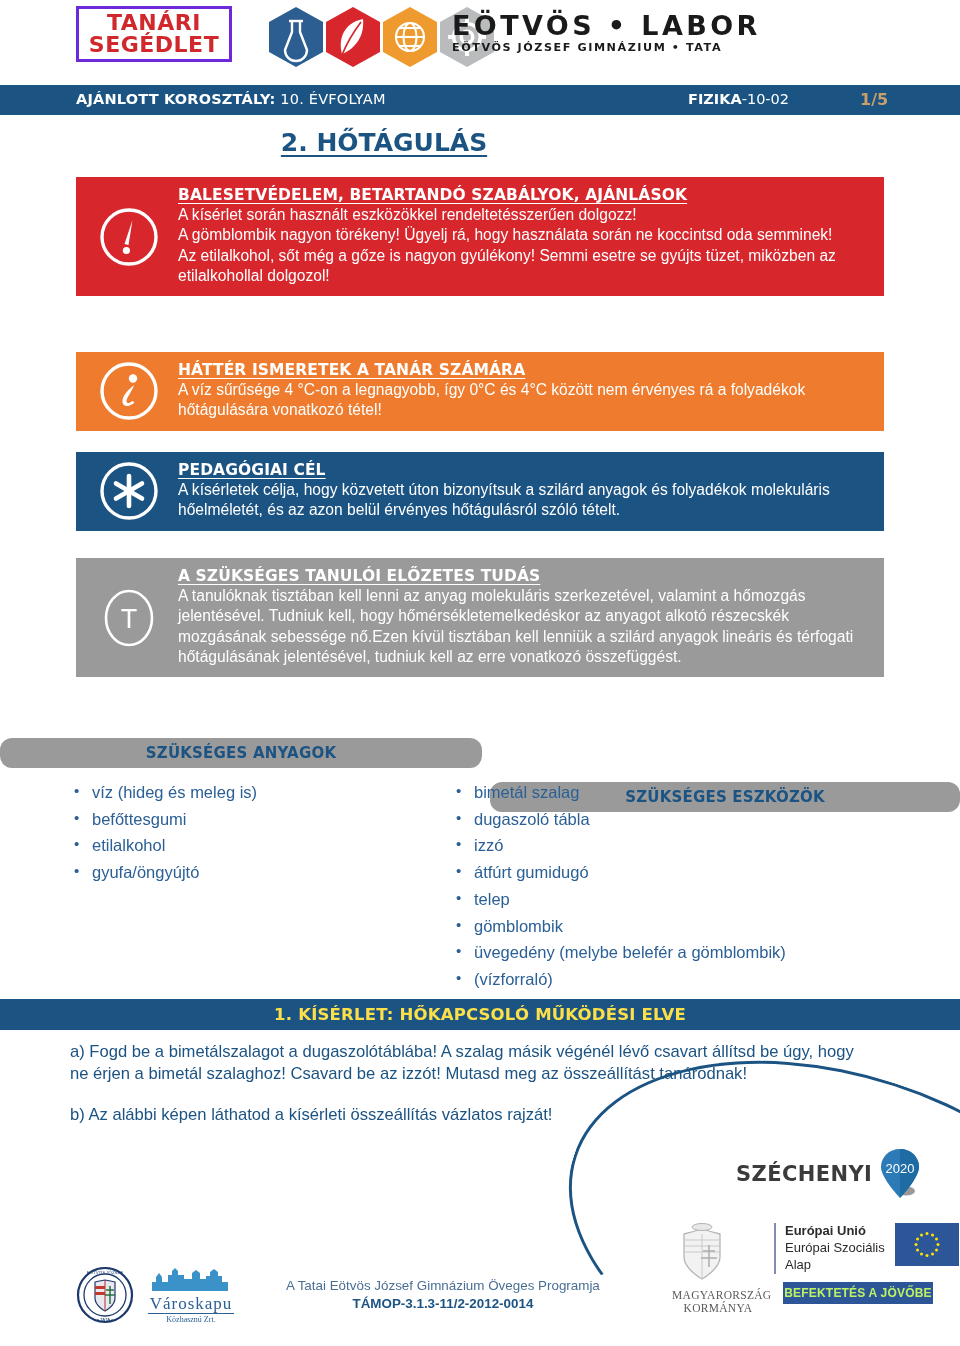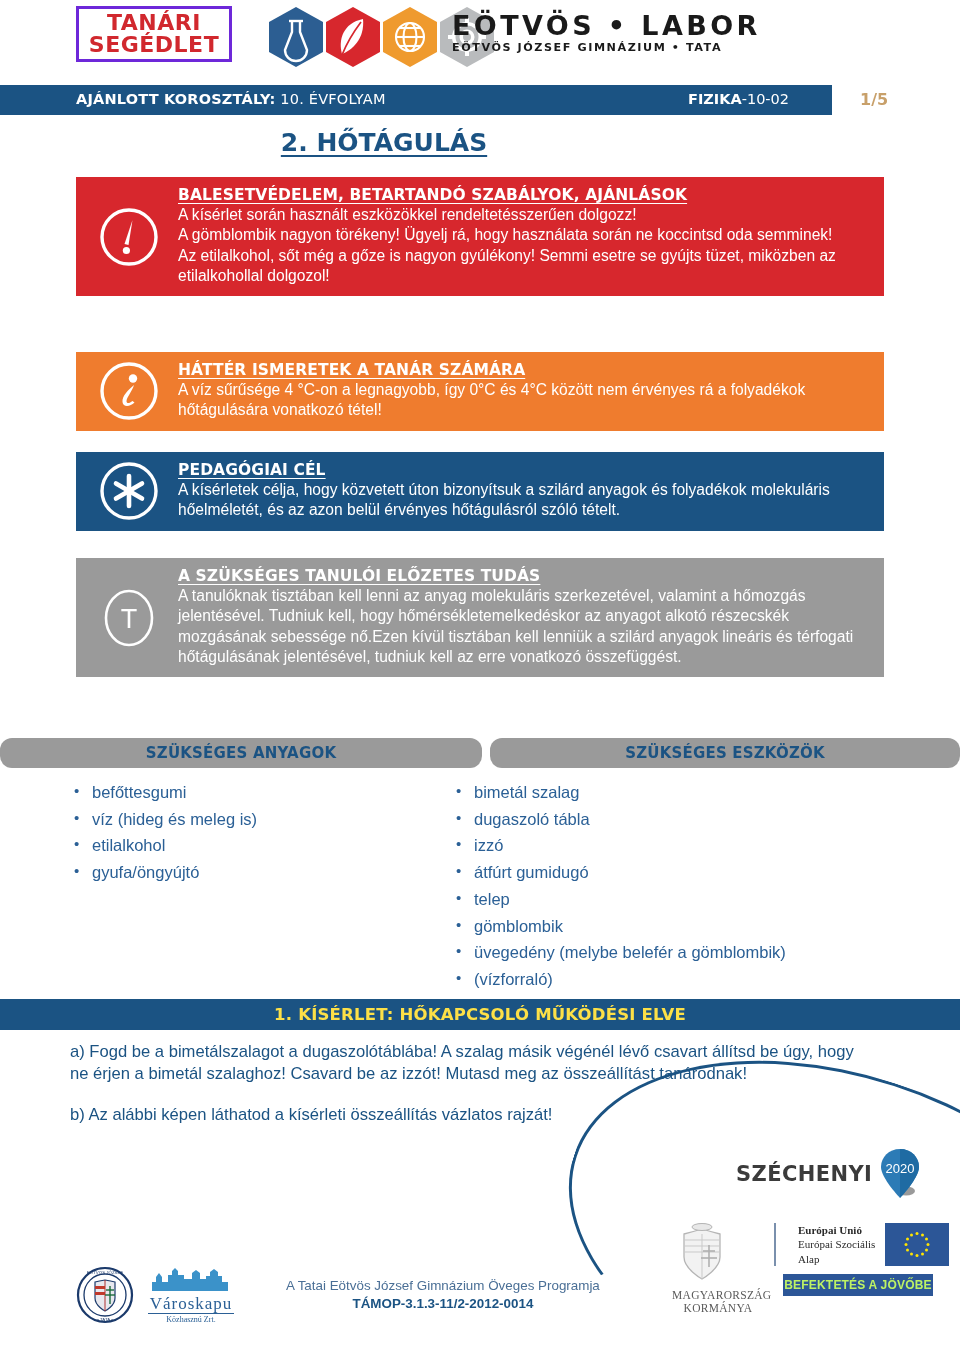--- a/index.html
+++ b/index.html
@@ -72,21 +72,21 @@
     font-size: 11.2px;
     letter-spacing: 1.55px;
     color: #1a1a1a;
     margin-top: 1px;
   }
 
   
   .bluebar {
     position: absolute;
     left: 0; top: 85px;
-    width: 832px; height: 30px;
+    width: 960px; height: 30px;
     background: #1b5383;
     color: #ffffff;
   }
   .bluebar .left {
     position: absolute;
     left: 76px; top: 6px;
     font-size: 14.5px;
     font-weight: bold;
     font-family: "DejaVu Sans", sans-serif;
     letter-spacing: 0.2px;
@@ -170,21 +170,21 @@
     font-family: "DejaVu Sans", sans-serif;
     font-weight: bold;
     font-size: 15px;
     display: flex;
     align-items: center;
     justify-content: center;
     letter-spacing: 0.2px;
     border-radius: 12px;
   }
   .matbar-l { left: 0;   width: 482px; }
-  .matbar-r { left: 490px; width: 470px; }
+  .matbar-r { left: 490px; width: 470px; margin-top: 44px; }
 
   .matlist {
     position: absolute;
     top: 779px;
     font-family: "Liberation Sans", sans-serif;
     font-size: 16.5px;
     color: #2b6096;
     line-height: 1.62;
   }
   .matlist-l { left: 70px; width: 400px; }
@@ -276,23 +276,23 @@
     width: 92px;
   }
   .eublock { }
   .eurow {
     display: flex;
     align-items: flex-start;
     gap: 10px;
   }
   .eutext {
     border-left: 2px solid #7a90ad;
-    padding-left: 22px;
-    font-family: Liberation Serif, serif;
-    font-size: 11px;
+    padding-left: 9px;
+    font-family: Liberation Sans, sans-serif;
+    font-size: 13px;
     line-height: 1.30;
     color: #2b2b2b;
   }
   .eutext .t1 { font-weight: bold; }
   .euflag {
     width: 64px; height: 43px;
     background: #2c5697;
     position: relative;
   }
   .befekt {
@@ -485,22 +485,22 @@
   <div class="body">
     <p>A tanulóknak tisztában kell lenni az anyag molekuláris szerkezetével, valamint a hőmozgás jelentésével. Tudniuk kell, hogy hőmérsékletemelkedéskor az anyagot alkotó részecskék mozgásának sebessége nő.Ezen kívül tisztában kell lenniük a szilárd anyagok lineáris és térfogati hőtágulásának jelentésével, tudniuk kell az erre vonatkozó összefüggést.</p>
   </div>
 </div>
 
 <div class="matbar matbar-l">SZÜKSÉGES ANYAGOK</div>
 <div class="matbar matbar-r">SZÜKSÉGES ESZKÖZÖK</div>
 
 <div class="matlist matlist-l">
   <ul>
+    <li>víz (hideg és meleg is)</li>
     <li>befőttesgumi</li>
-    <li>víz (hideg és meleg is)</li>
     <li>etilalkohol</li>
     <li>gyufa/öngyújtó</li>
   </ul>
 </div>
 
 <div class="matlist matlist-r">
   <ul>
     <li>bimetál szalag</li>
     <li>dugaszoló tábla</li>
     <li>izzó</li>

